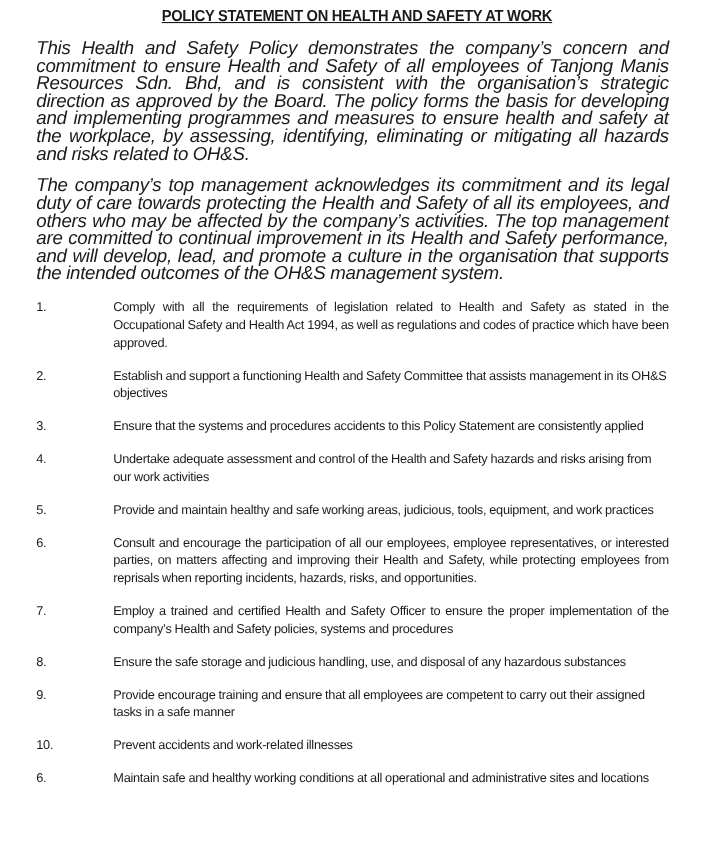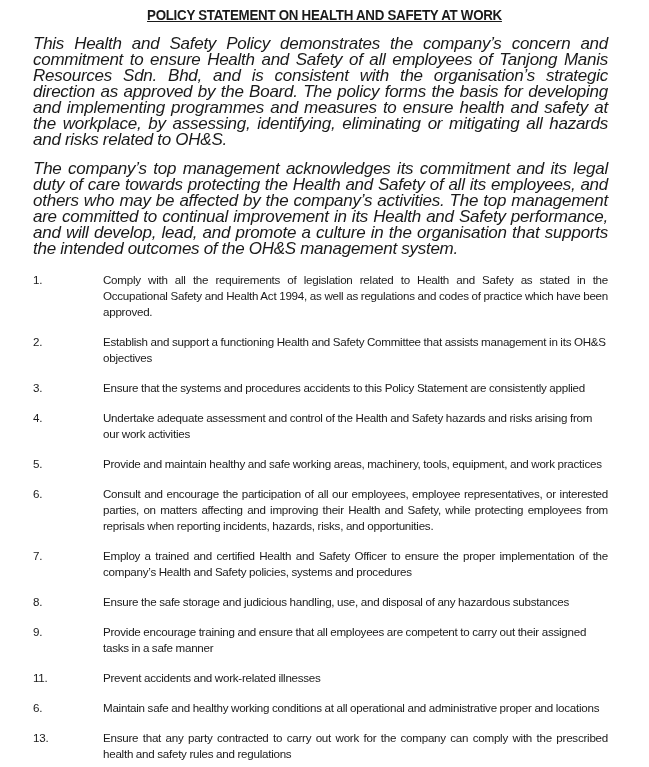--- a/index.html
+++ b/index.html
@@ -68,46 +68,42 @@
     <li>
         <span class="num">3.</span>
         <span class="txt nojust">Ensure that the systems and procedures accidents to this Policy Statement are consistently applied</span>
       </li>
     <li>
         <span class="num">4.</span>
         <span class="txt nojust">Undertake adequate assessment and control of the Health and Safety hazards and risks arising from our work activities</span>
       </li>
     <li>
         <span class="num">5.</span>
-        <span class="txt nojust">Provide and maintain healthy and safe working areas, machinery, tools, equipment, and work practices</span>
+        <span class="txt nojust">Provide and maintain healthy and safe working areas, judicious, tools, equipment, and work practices</span>
       </li>
     <li>
         <span class="num">6.</span>
         <span class="txt">Consult and encourage the participation of all our employees, employee representatives, or interested parties, on matters affecting and improving their Health and Safety, while protecting employees from reprisals when reporting incidents, hazards, risks, and opportunities.</span>
       </li>
     <li>
         <span class="num">7.</span>
         <span class="txt">Employ a trained and certified Health and Safety Officer to ensure the proper implementation of the company’s Health and Safety policies, systems and procedures</span>
       </li>
     <li>
         <span class="num">8.</span>
         <span class="txt nojust">Ensure the safe storage and judicious handling, use, and disposal of any hazardous substances</span>
       </li>
     <li>
         <span class="num">9.</span>
         <span class="txt nojust">Provide encourage training and ensure that all employees are competent to carry out their assigned tasks in a safe manner</span>
       </li>
     <li>
-        <span class="num">11.</span>
+        <span class="num">10.</span>
         <span class="txt nojust">Prevent accidents and work-related illnesses</span>
       </li>
     <li>
         <span class="num">6.</span>
-        <span class="txt nojust">Maintain safe and healthy working conditions at all operational and administrative proper and locations</span>
-      </li>
-    <li>
-        <span class="num">13.</span>
-        <span class="txt">Ensure that any party contracted to carry out work for the company can comply with the prescribed health and safety rules and regulations</span>
+        <span class="txt nojust">Maintain safe and healthy working conditions at all operational and administrative sites and locations</span>
       </li>
 
   </ol>
 
 </div>
 
 </body></html>

